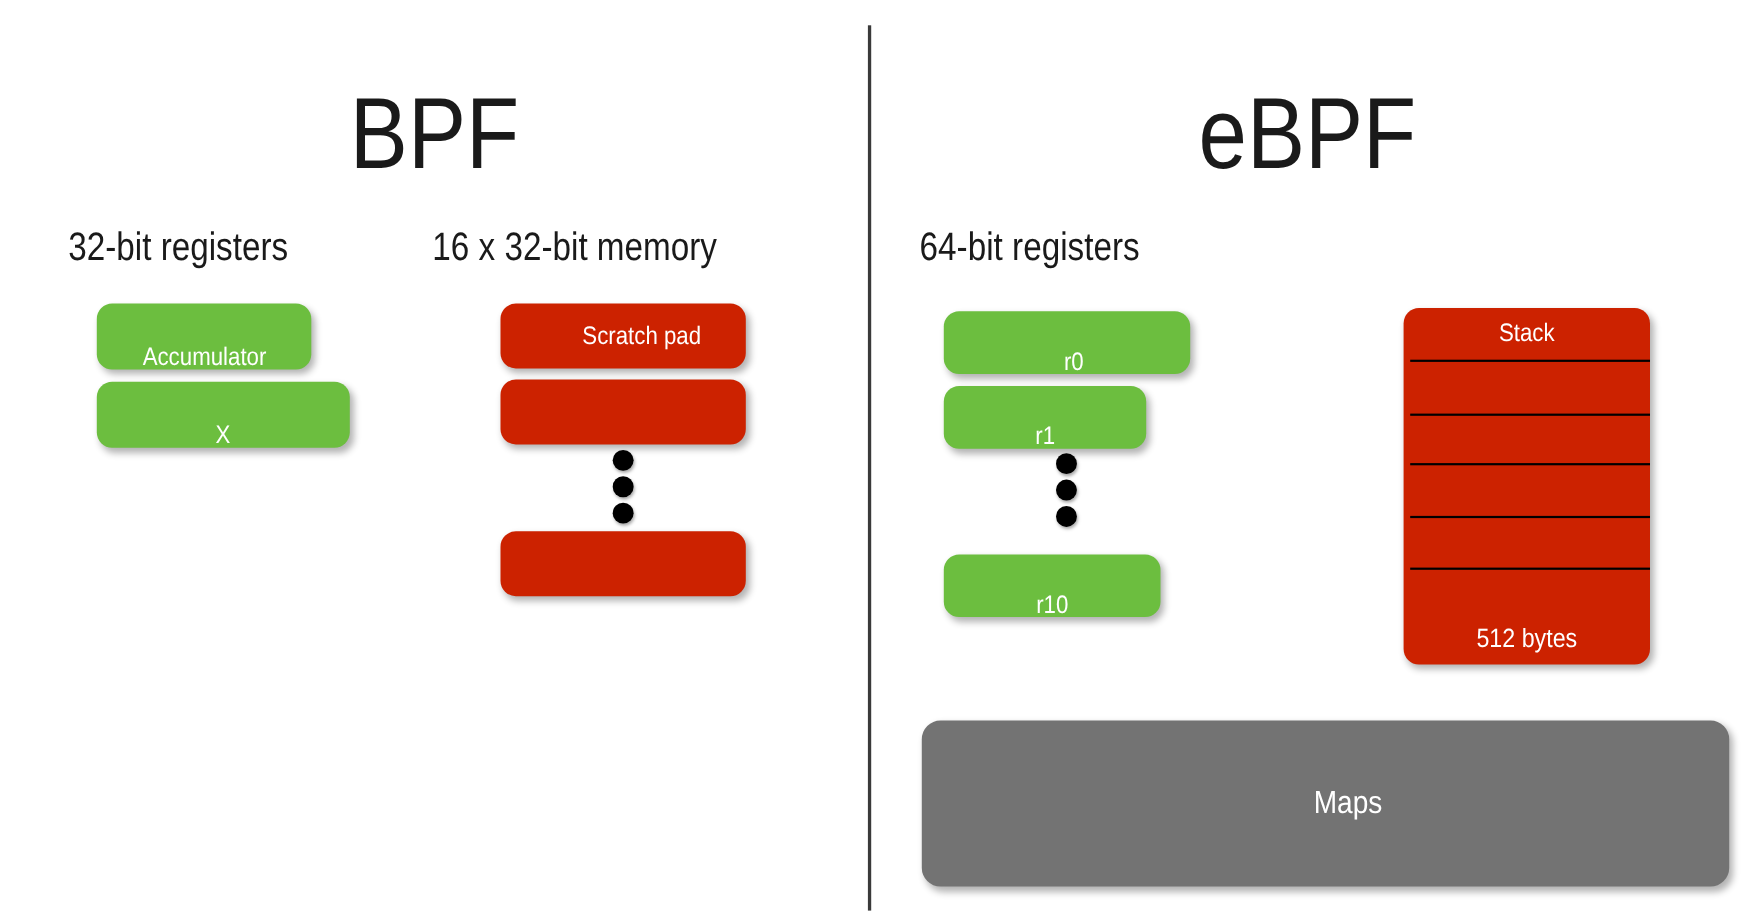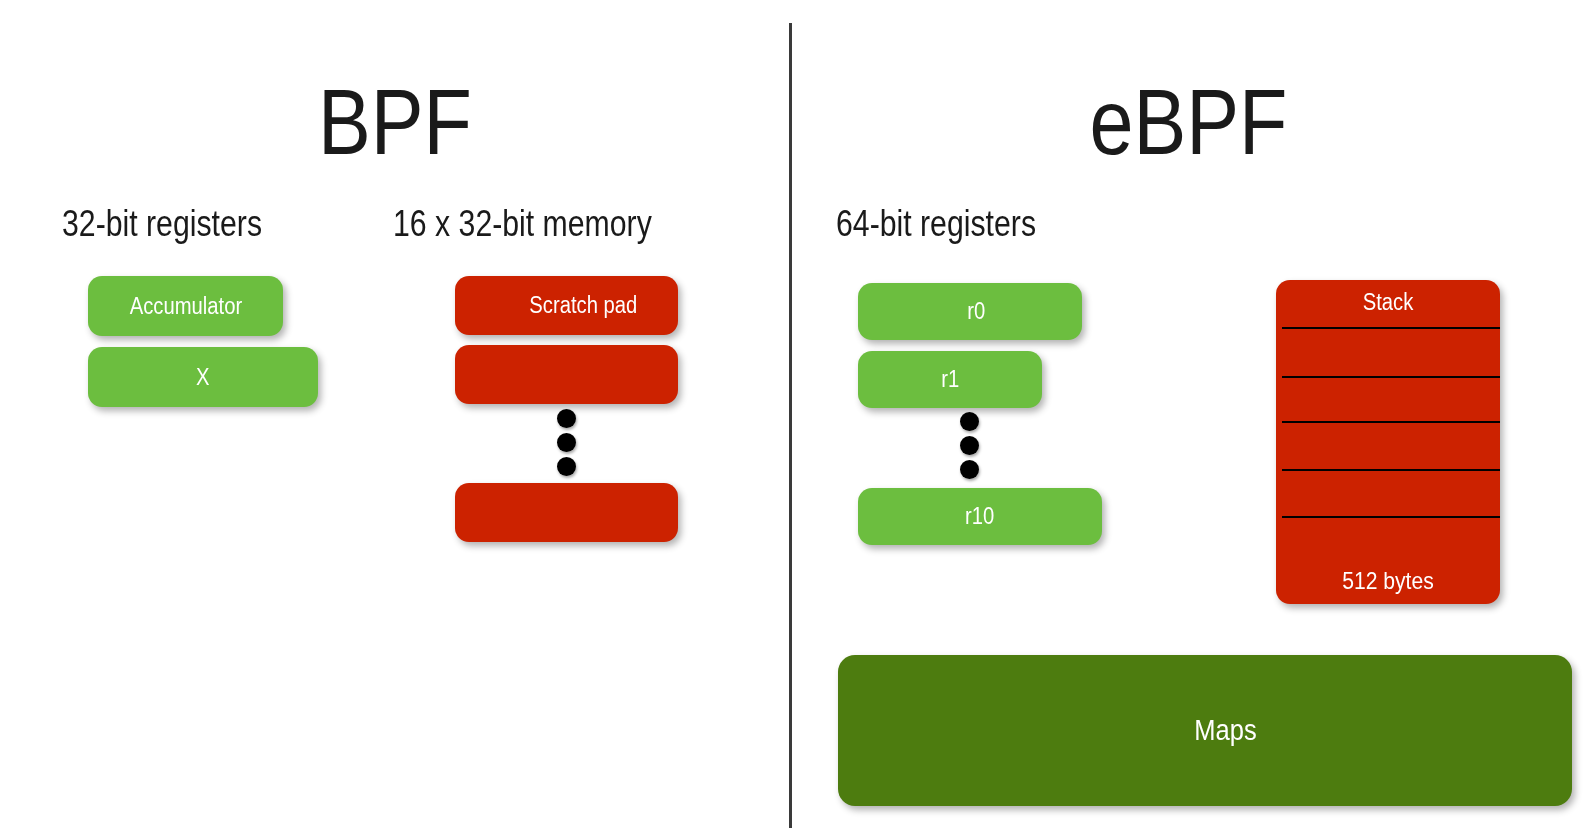--- a/index.html
+++ b/index.html
@@ -71,37 +71,37 @@
     box-sizing: border-box;
   }
   .block .blabel {
     font-size: 23px;
     line-height: 1;
     color: #ffffff;
     transform: scaleX(0.88);
     white-space: nowrap;
     font-weight: 400;
   }
-  .green { background: #6cbe3f; }
+  .green { background: #6cbe3f; align-items: flex-end; }
   .red   { background: #cc2200; padding-left: 34px; }
-  .blue  { background: #4d7c0f; padding-left: 40px; }
+  .blue  { background: #737373; padding-left: 40px; }
 
   
   #blk-accumulator { left: 88px;  top: 276px; width: 195px; height: 60px; }
   #blk-x           { left: 88px;  top: 347px; width: 230px; height: 60px; }
 
   
   #blk-scratch     { left: 455px; top: 276px; width: 223px; height: 59px; }
   #blk-scratch2    { left: 455px; top: 345px; width: 223px; height: 59px; }
   #blk-scratchN    { left: 455px; top: 483px; width: 223px; height: 59px; }
 
   
   #blk-r0          { left: 858px; top: 283px; width: 224px; height: 57px; padding-left: 13px; }
   #blk-r1          { left: 858px; top: 351px; width: 184px; height: 57px; }
-  #blk-r10         { left: 858px; top: 488px; width: 244px; height: 57px; }
+  #blk-r10         { left: 858px; top: 504px; width: 197px; height: 57px; }
 
   
   .dots {
     position: absolute;
     display: flex;
     flex-direction: column;
     align-items: center;
     gap: 5px;
   }
   .dots .dot {

